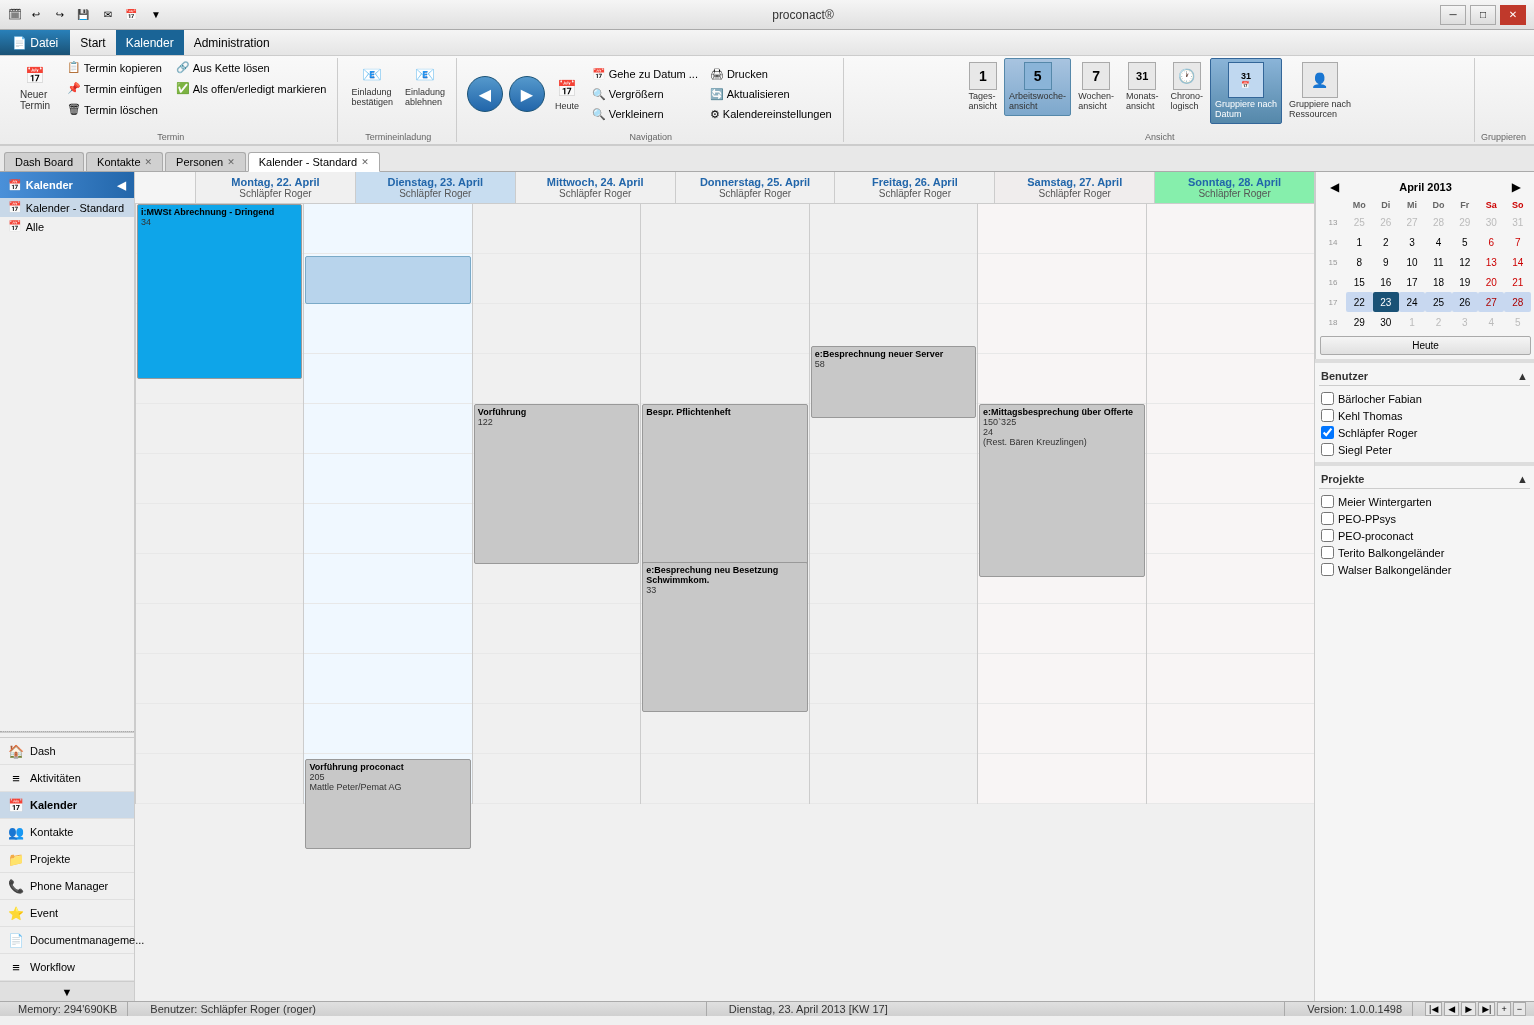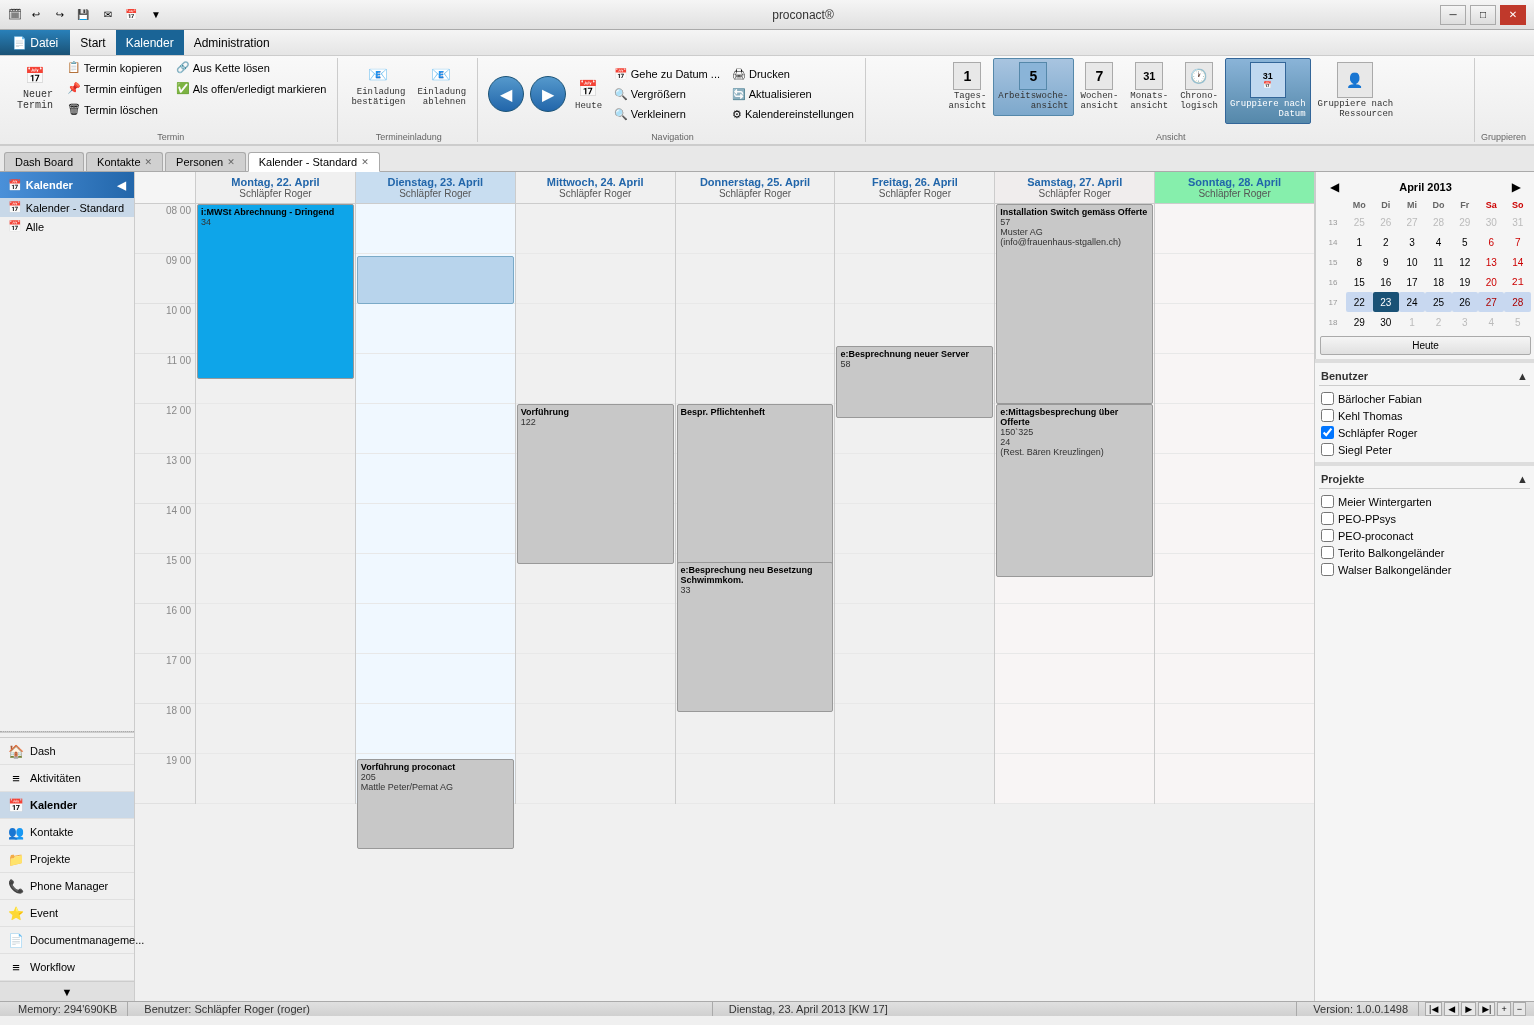--- a/index.html
+++ b/index.html
@@ -45,21 +45,21 @@
     }
     .ribbon-group-label { font-size: 9px; color: #666; margin-top: 2px; }
     .ribbon-buttons { display: flex; gap: 2px; align-items: flex-start; flex: 1; }
     .ribbon-btn {
       display: flex; flex-direction: column; align-items: center;
       padding: 3px 4px; cursor: pointer; border: 1px solid transparent;
       border-radius: 2px; min-width: 36px; gap: 2px;
     }
     .ribbon-btn.large { min-width: 50px; padding: 4px 6px; }
     .ribbon-icon { width: 24px; height: 24px; display: flex; align-items: center; justify-content: center; font-size: 16px; }
-    .ribbon-label { font-size: 9px; text-align: right; color: #333; line-height: 1.1; font-family: Liberation Mono, monospace; }
+    .ribbon-label { font-size: 9px; text-align: left; color: #333; line-height: 1.1; }
     .ribbon-btn-small { display: flex; align-items: center; gap: 3px; padding: 2px 4px; cursor: pointer; border: 1px solid transparent; border-radius: 2px; }
 
     
     .nav-btn-blue {
       width: 36px; height: 36px; border-radius: 50%; background: linear-gradient(to bottom, #5599cc, #2266aa);
       display: flex; align-items: center; justify-content: center; color: white; font-size: 16px;
       cursor: pointer; border: 1px solid #1a5276; margin: 2px;
     }
     .ribbon-btn-active {
       background: linear-gradient(to bottom, #a8c4e0, #7da8cc);
@@ -149,21 +149,21 @@
     
     .users-panel { padding: 4px; }
     .panel-header { display: flex; align-items: center; justify-content: space-between; padding: 3px 2px; font-size: 11px; font-weight: bold; color: #333; border-bottom: 1px solid #ccc; margin-bottom: 4px; cursor: pointer; }
     .checkbox-item { display: flex; align-items: center; gap: 4px; padding: 2px 2px; font-size: 10px; cursor: pointer; }
     .checkbox-item input { cursor: pointer; }
 
     
     .status-bar {
       height: 15px; background: linear-gradient(to bottom, #e0e0e0, #d0d0d0);
       border-top: 1px solid #aaa; display: flex; align-items: center;
-      padding: 0 8px; gap: 6px; font-size: 10px; color: #333; justify-content: space-between;
+      padding: 0 8px; gap: 12px; font-size: 10px; color: #333; justify-content: space-between;
     }
     .status-segment { padding: 0 10px; border-right: 1px solid #aaa; height: 100%; display: flex; align-items: center; }
     .status-segment:last-child { border-right: none; }
 
     .scroll-controls { display: flex; align-items: center; gap: 2px; }
     .scroll-btn { padding: 1px 3px; border: 1px solid #aaa; background: #e8e8e8; cursor: pointer; font-size: 9px; }
   </style>
 </head>
 <body>
 
@@ -433,34 +433,20 @@
             <div class="cal-day-sub">Schläpfer Roger</div>
           </div>
           <div class="cal-day-header" style="background:#86efac;">
             <div style="color:#2266aa; font-weight:bold;">Sonntag, 28. April</div>
             <div class="cal-day-sub">Schläpfer Roger</div>
           </div>
         </div>
 
         <div class="cal-body" style="position:relative;">
 
-          <div class="cal-time">
-            <div class="cal-time-slot">08 00</div>
-            <div class="cal-time-slot">09 00</div>
-            <div class="cal-time-slot">10 00</div>
-            <div class="cal-time-slot">11 00</div>
-            <div class="cal-time-slot">12 00</div>
-            <div class="cal-time-slot">13 00</div>
-            <div class="cal-time-slot">14 00</div>
-            <div class="cal-time-slot">15 00</div>
-            <div class="cal-time-slot">16 00</div>
-            <div class="cal-time-slot">17 00</div>
-            <div class="cal-time-slot">18 00</div>
-            <div class="cal-time-slot">19 00</div>
-          </div>
 
           <div class="cal-days" style="flex:1; position:relative;">
 
             <div class="cal-day-col" style="position:relative;">
               <div class="cal-day-slot"></div>
               <div class="cal-day-slot"></div>
               <div class="cal-day-slot"></div>
               <div class="cal-day-slot"></div>
               <div class="cal-day-slot"></div>
               <div class="cal-day-slot"></div>
@@ -570,24 +556,20 @@
               <div class="cal-day-slot"></div>
               <div class="cal-day-slot"></div>
               <div class="cal-day-slot"></div>
               <div class="cal-day-slot"></div>
               <div class="cal-day-slot"></div>
               <div class="cal-day-slot"></div>
               <div class="cal-day-slot"></div>
               <div class="cal-day-slot"></div>
               <div class="cal-day-slot"></div>
 
-              <div class="cal-event" style="top:0; height:200px; background:#c8c8c8; border-color:#999;">
-                <div class="cal-event-title">Installation Switch gemäss Offerte</div>
-                <div class="cal-event-detail">57<br>Muster AG<br>(info@frauenhaus-stgallen.ch)</div>
-              </div>
 
               <div class="cal-event" style="top:200px; height:173px; background:#c8c8c8; border-color:#999;">
                 <div class="cal-event-title">e:Mittagsbesprechung über Offerte</div>
                 <div class="cal-event-detail">150`325<br>24<br>(Rest. Bären Kreuzlingen)</div>
               </div>
             </div>
 
             <div class="cal-day-col weekend" style="position:relative;">
               <div class="cal-day-slot"></div>
               <div class="cal-day-slot"></div>
@@ -660,21 +642,21 @@
                 <td style="color: rgb(204, 0, 0);">14</td>
               </tr>
               <tr>
                 <td style="color: rgb(153, 153, 153); font-size: 8px;">16</td>
                 <td>15</td>
                 <td>16</td>
                 <td>17</td>
                 <td>18</td>
                 <td>19</td>
                 <td style="color: rgb(204, 0, 0);">20</td>
-                <td style="color: rgb(204, 0, 0); font-family: Liberation Mono, monospace;">21</td>
+                <td style="color: rgb(204, 0, 0);">21</td>
               </tr>
               <tr>
                 <td style="color: rgb(153, 153, 153); font-size: 8px;">17</td>
                 <td style="background: rgb(200, 216, 240);">22</td>
                 <td style="background: rgb(26, 82, 118); color: white; border-radius: 2px;">23</td>
                 <td style="background: rgb(200, 216, 240);">24</td>
                 <td style="background: rgb(200, 216, 240);">25</td>
                 <td style="background: rgb(200, 216, 240);">26</td>
                 <td style="background: rgb(200, 216, 240); color: rgb(170, 0, 0);">27</td>
                 <td style="background: rgb(200, 216, 240); color: rgb(170, 0, 0);">28</td>

